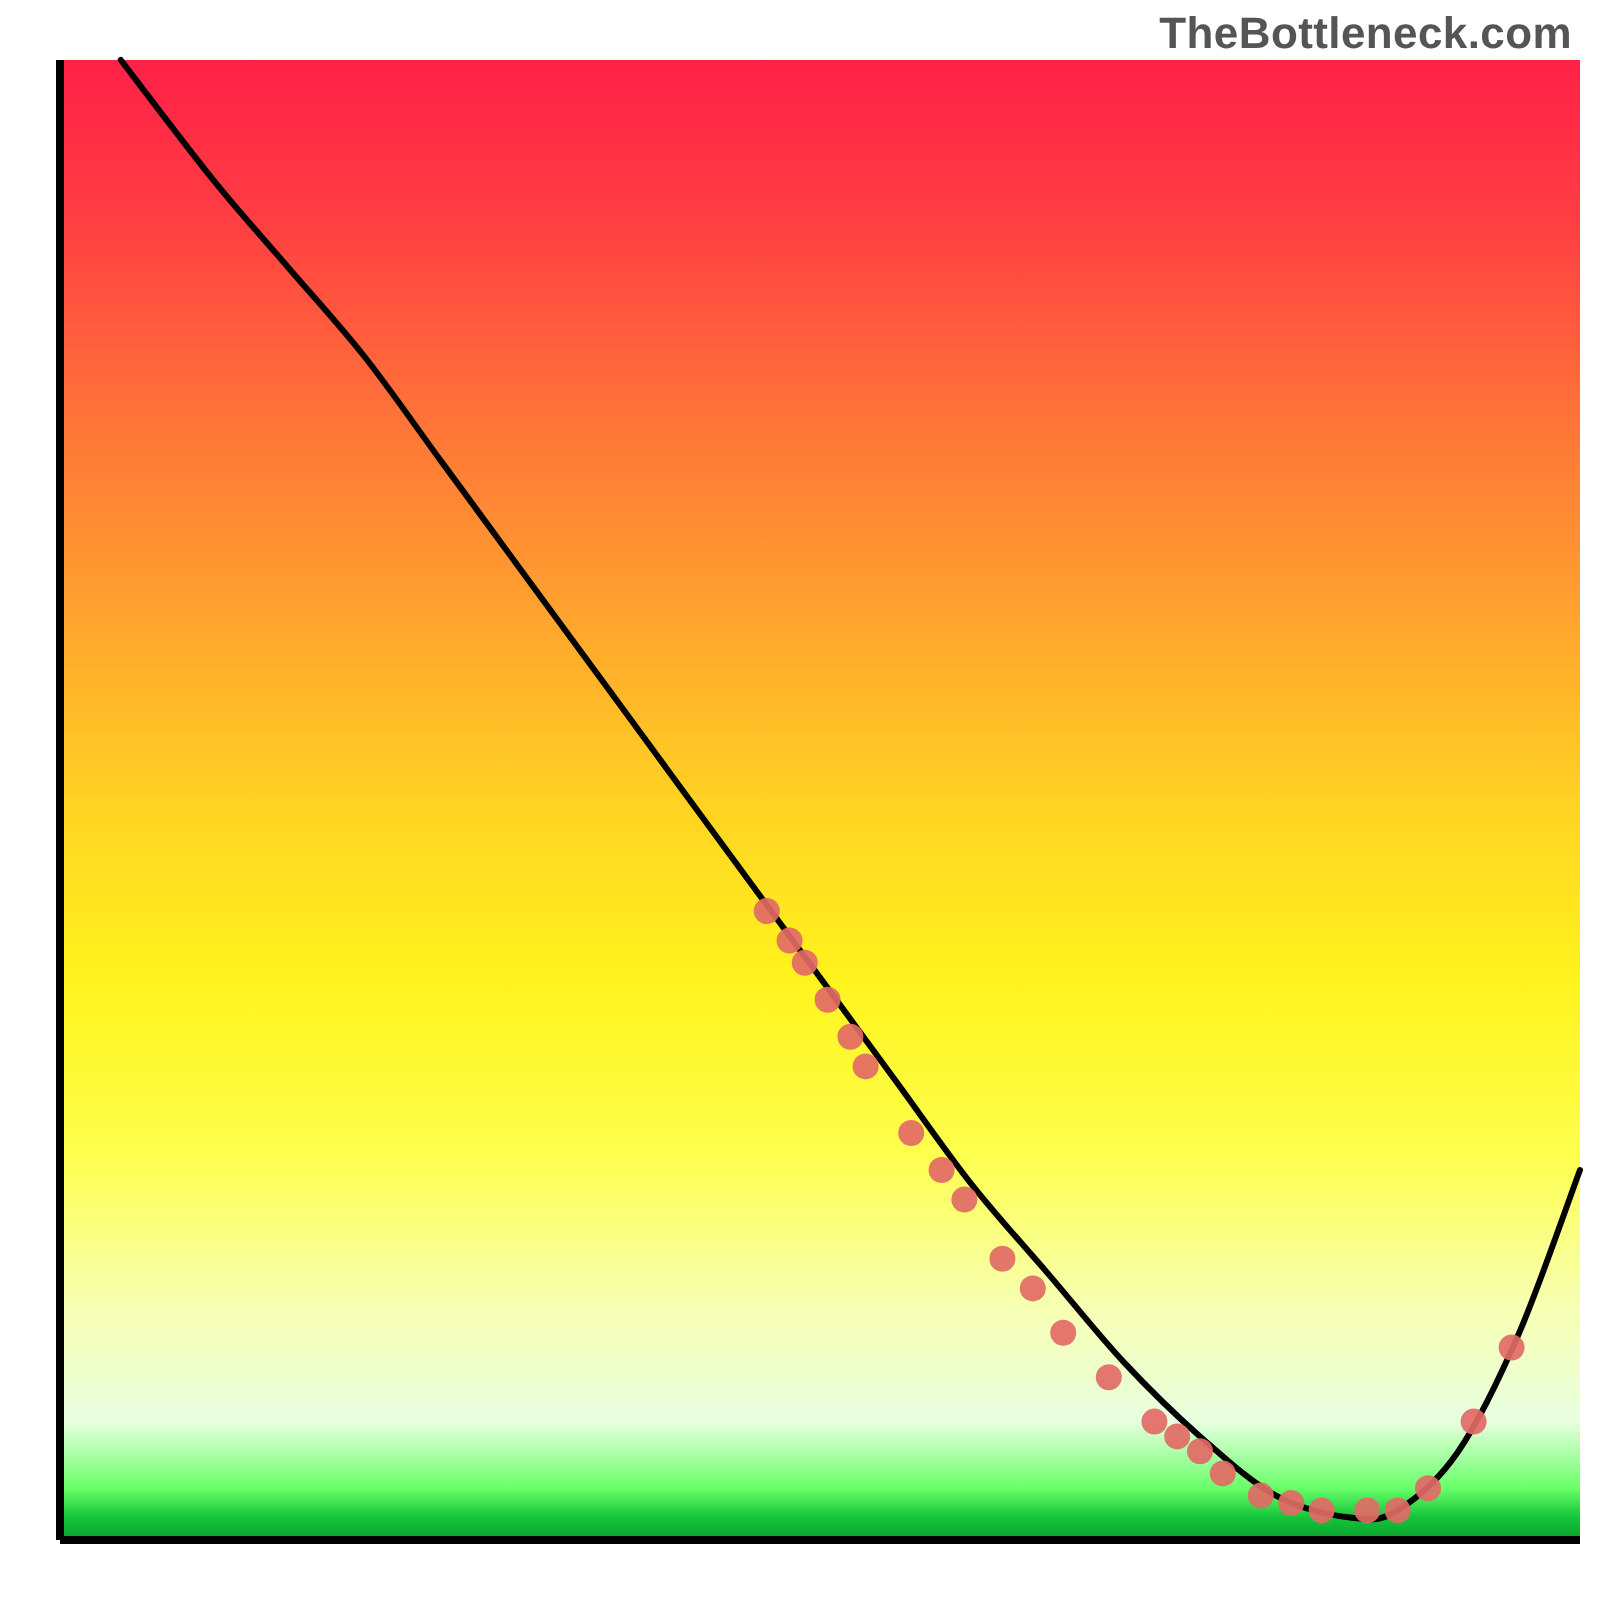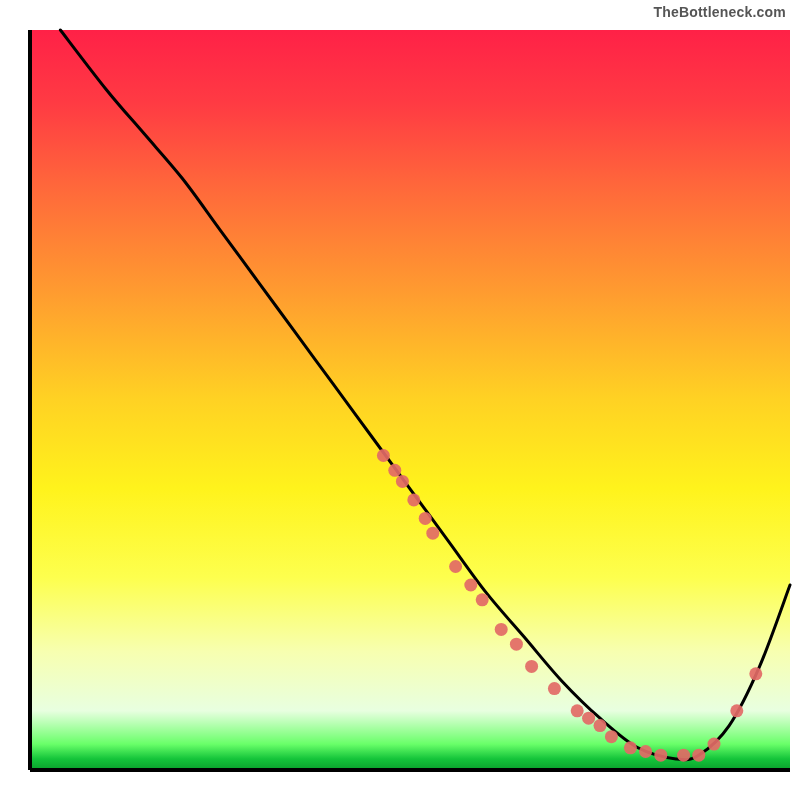--- a/index.html
+++ b/index.html
@@ -13,21 +13,21 @@
   }
   .chart-wrap {
     position: relative;
     width: 800px;
     height: 800px;
   }
   .watermark {
     position: absolute;
     top: 4px;
     right: 14px;
-    font-size: 14px;
+    font-size: 22px;
     font-weight: 600;
     color: #555;
     letter-spacing: 0.2px;
   }
   svg {
     position: absolute;
     top: 0;
     left: 0;
   }
 </style>

